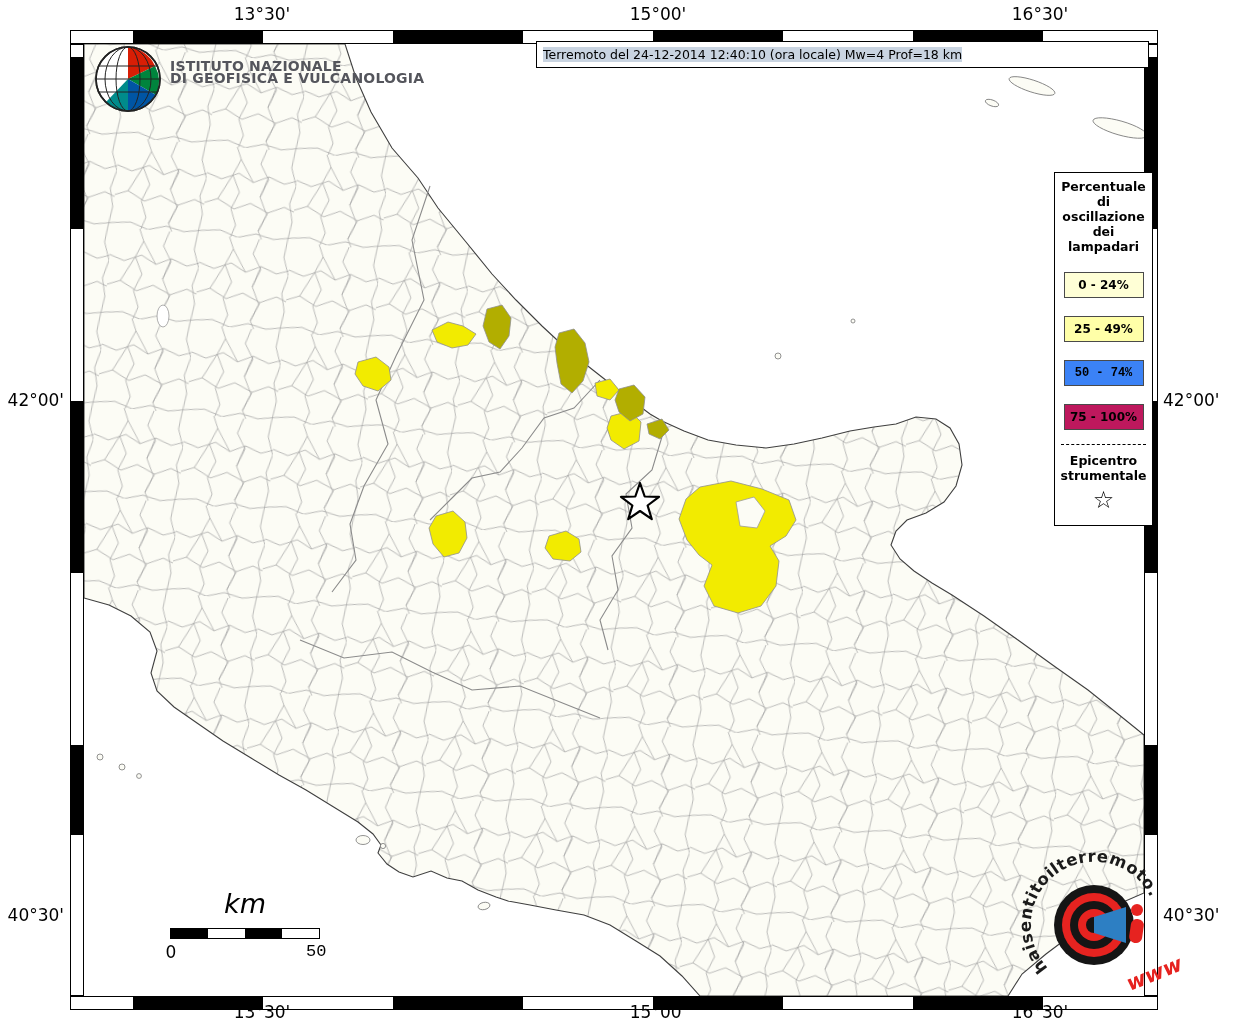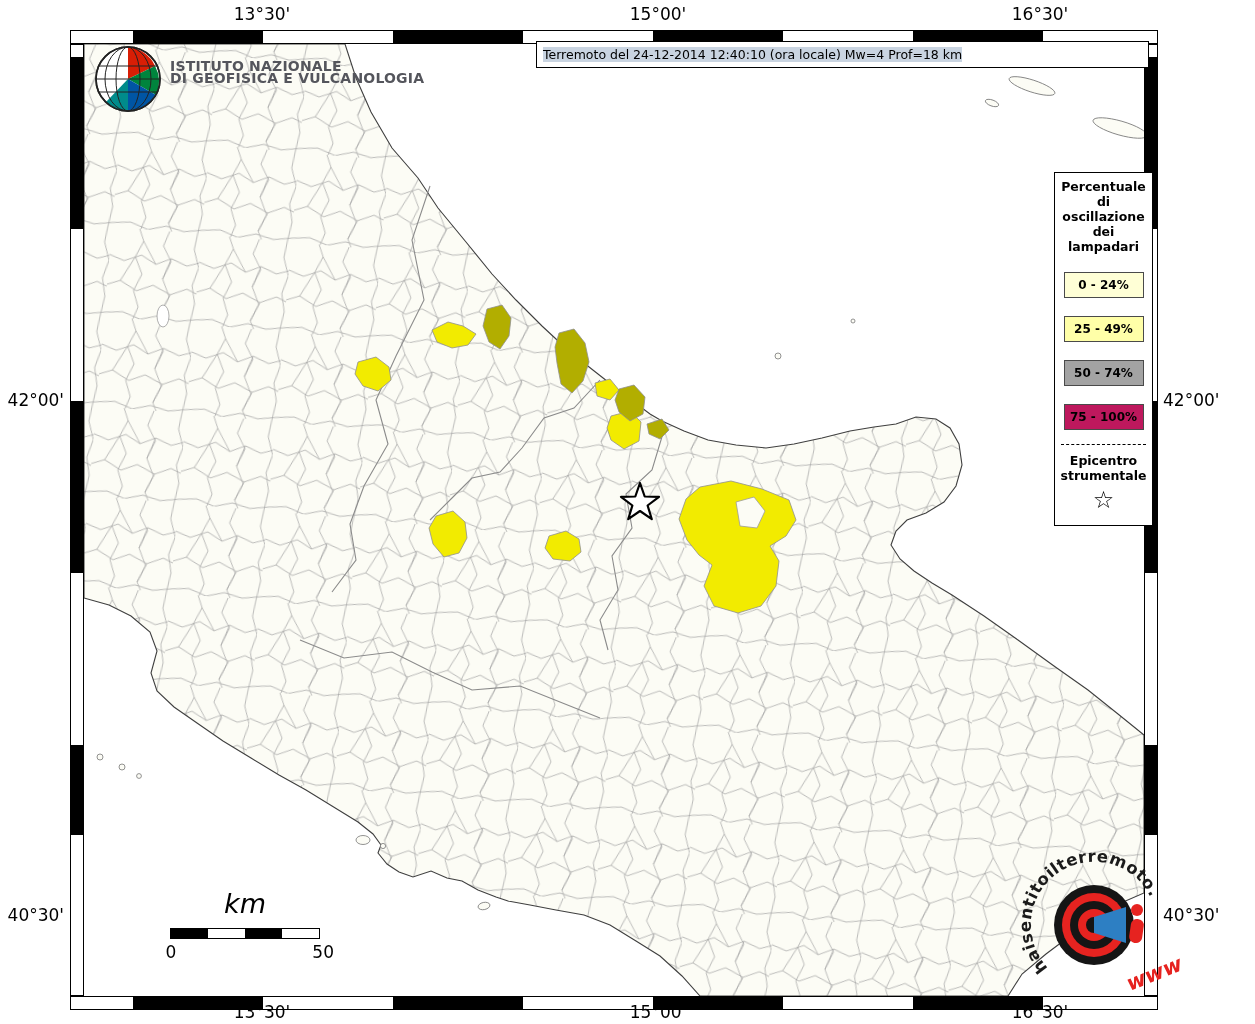--- a/index.html
+++ b/index.html
@@ -47,21 +47,21 @@
   .legend-epi-line{font-size:12.5px;font-weight:bold;line-height:15px;}
   #legend-star{font-size:24px;line-height:30px;margin-top:2px;}
 
   
   #scale-km{position:absolute;left:195px;top:888px;width:100px;text-align:center;font-size:27px;z-index:15;font-style:italic;}
   #scale-bar{position:absolute;left:170px;top:928px;width:150px;height:11px;box-sizing:border-box;
     border:1px solid #000;z-index:15;
     background:linear-gradient(90deg,#000 0 25%,#fff 25% 50%,#000 50% 75%,#fff 75% 100%);}
   .scale-num{position:absolute;top:942px;font-size:17px;z-index:15;}
   #scale-0{left:163px;width:16px;text-align:center;}
-  #scale-50{left:306px;width:28px;text-align:right;}
+  #scale-50{left:306px;width:28px;text-align:left;font-family:Liberation Mono, monospace;}
 
   
   #watermark{position:absolute;left:1002px;top:833px;z-index:25;}
 </style>
 </head>
 <body>
 
 <div id="frame">
   <div id="interior">
 
@@ -187,21 +187,21 @@
 </div>
 
 <div id="legend">
   <div class="legend-title-line">Percentuale</div>
   <div class="legend-title-line">di</div>
   <div class="legend-title-line">oscillazione</div>
   <div class="legend-title-line">dei</div>
   <div class="legend-title-line">lampadari</div>
   <div class="swatch" style="background-color: rgb(255, 255, 214);">0 - 24%</div>
   <div class="swatch" style="background-color: rgb(255, 255, 168);">25 - 49%</div>
-  <div class="swatch" style="background-color: #a3a3a3;">50 - 74%</div>
+  <div class="swatch" style="background-color: #3b82f6; font-family: Liberation Mono, monospace;">50 - 74%</div>
   <div class="swatch" style="background-color: #be185d;">75 - 100%</div>
   <div class="sep"></div>
   <div class="legend-epi-line">Epicentro</div>
   <div class="legend-epi-line">strumentale</div>
   <div id="legend-star">☆</div>
 </div>
 
 <div id="scale-km">km</div>
 <div id="scale-bar"></div>
 <div id="scale-0" class="scale-num">0</div>

